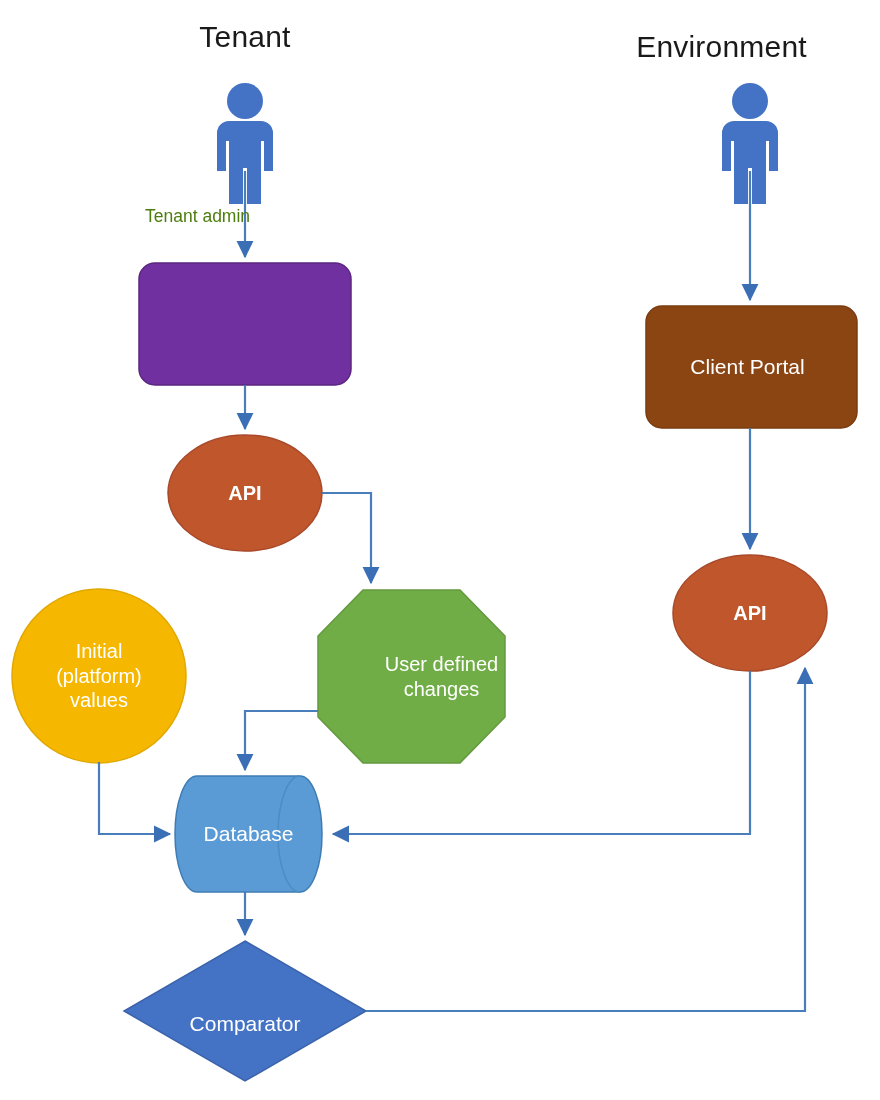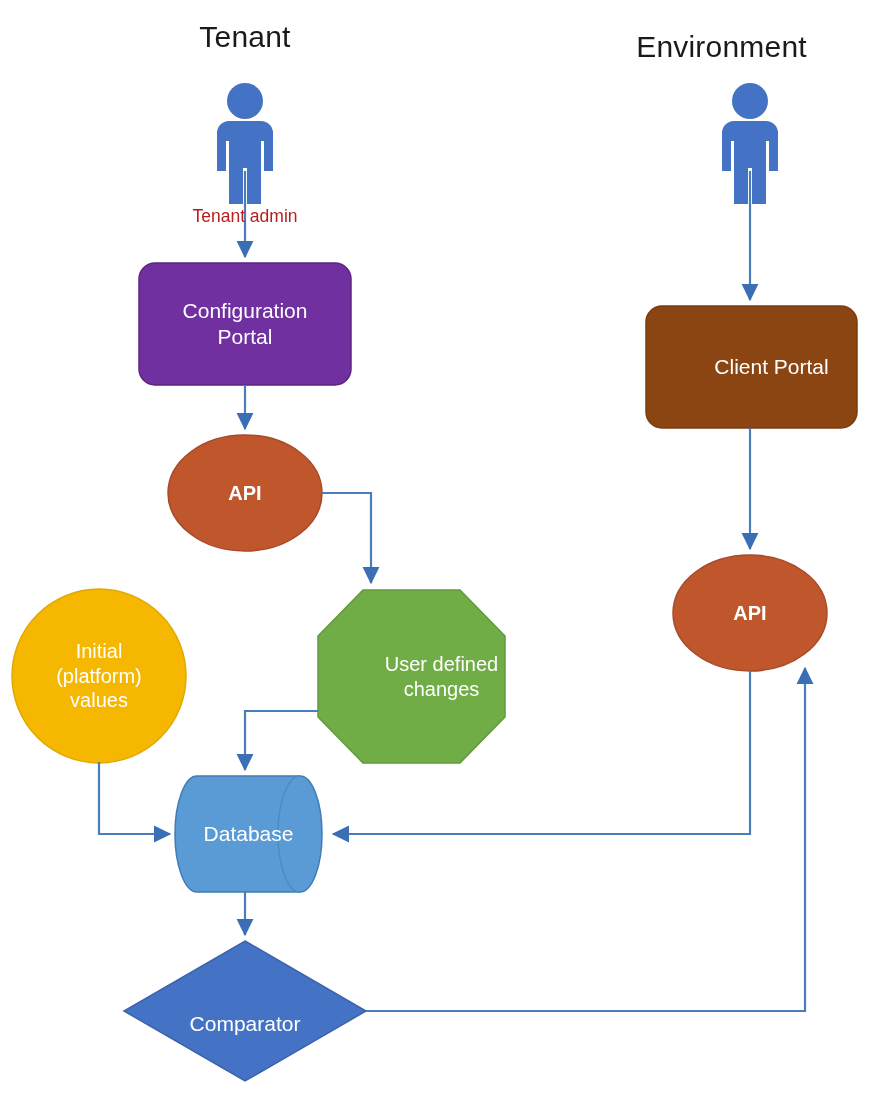--- a/index.html
+++ b/index.html
@@ -32,24 +32,24 @@
     font-size: 30px;
     color: #1a1a1a;
     font-family: "Liberation Sans", sans-serif;
     white-space: nowrap;
     text-align: center;
     letter-spacing: 0.2px;
   }
   .edge-label {
     position: absolute;
     font-size: 17.5px;
-    color: #b91c1c;
+    color: #4d7c0f;
     font-family: "Liberation Sans", sans-serif;
     white-space: nowrap;
-    text-align: center;
+    text-align: left;
   }
   .node-label {
     position: absolute;
     color: #ffffff;
     font-family: "Liberation Sans", sans-serif;
     text-align: center;
     line-height: 1.22;
     white-space: pre-line;
     pointer-events: none;
     display: flex;
@@ -130,26 +130,24 @@
     </g>
   </svg>
 
   <div class="swim-title" style="left:145px; top:20px; width:200px;">Tenant</div>
 
   <div class="swim-title" style="left:615px; top:30px; width:213px;">Environment</div>
 
   <div class="edge-label" style="left:145px; top:206px; width:200px;">Tenant admin</div>
 
 
-  <div class="node-label lbl-portal" style="left:139px; top:263px; width:212px; height:122px;">Configuration
-Portal</div>
 
   <div class="node-label lbl-api" style="left:168px; top:435px; width:154px; height:116px;">API</div>
 
-  <div class="node-label lbl-portal" style="left:666px; top:306px; width:211px; height:122px;">Client Portal</div>
+  <div class="node-label lbl-portal" style="left:642px; top:306px; width:211px; height:122px;">Client Portal</div>
 
   <div class="node-label lbl-api" style="left:673px; top:555px; width:154px; height:116px;">API</div>
 
   <div class="node-label lbl-octagon" style="left:318px; top:590px; width:187px; height:173px;">User defined
 changes</div>
 
   <div class="node-label lbl-circle" style="left:12px; top:589px; width:174px; height:174px;">Initial
 (platform)
 values</div>
 

